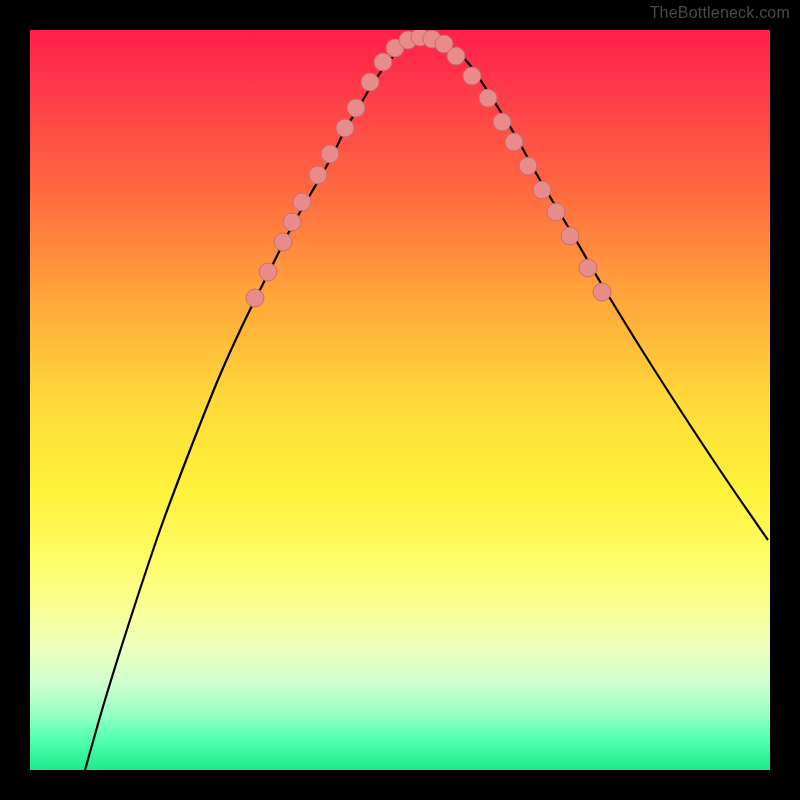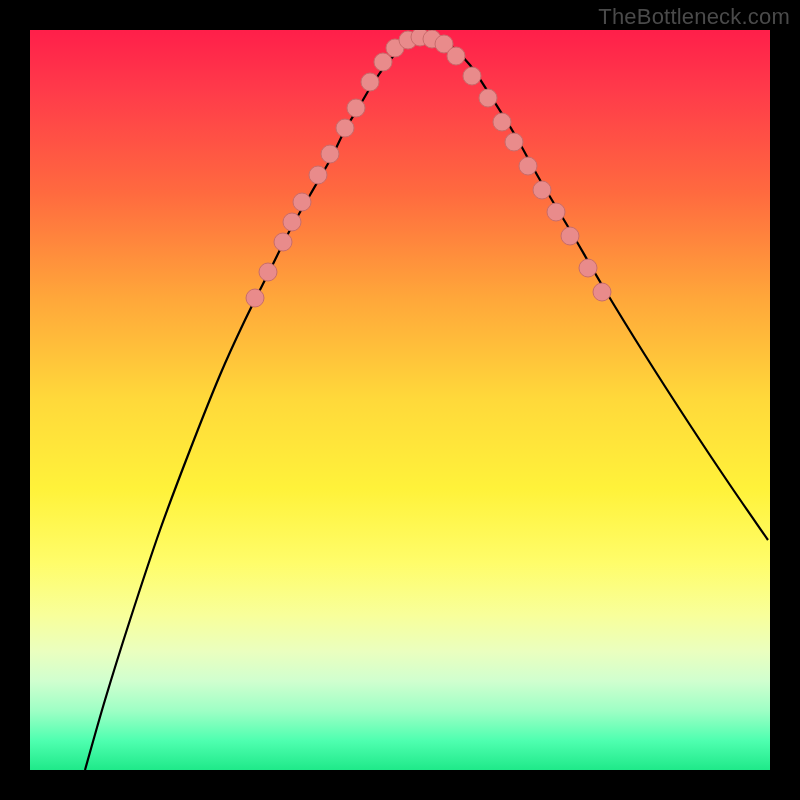--- a/index.html
+++ b/index.html
@@ -39,21 +39,21 @@
       #9effc5 92%,
       #4fffb0 96%,
       #1fe989 100%
     );
   }
   .watermark {
     position: absolute;
     top: 4px;
     right: 10px;
     color: #4a4a4a;
-    font-size: 22px;
+    font-size: 16px;
     font-weight: 500;
     letter-spacing: 0.2px;
     user-select: none;
   }
   svg.curve {
     position: absolute;
     left: 0;
     top: 0;
     width: 740px;
     height: 740px;

